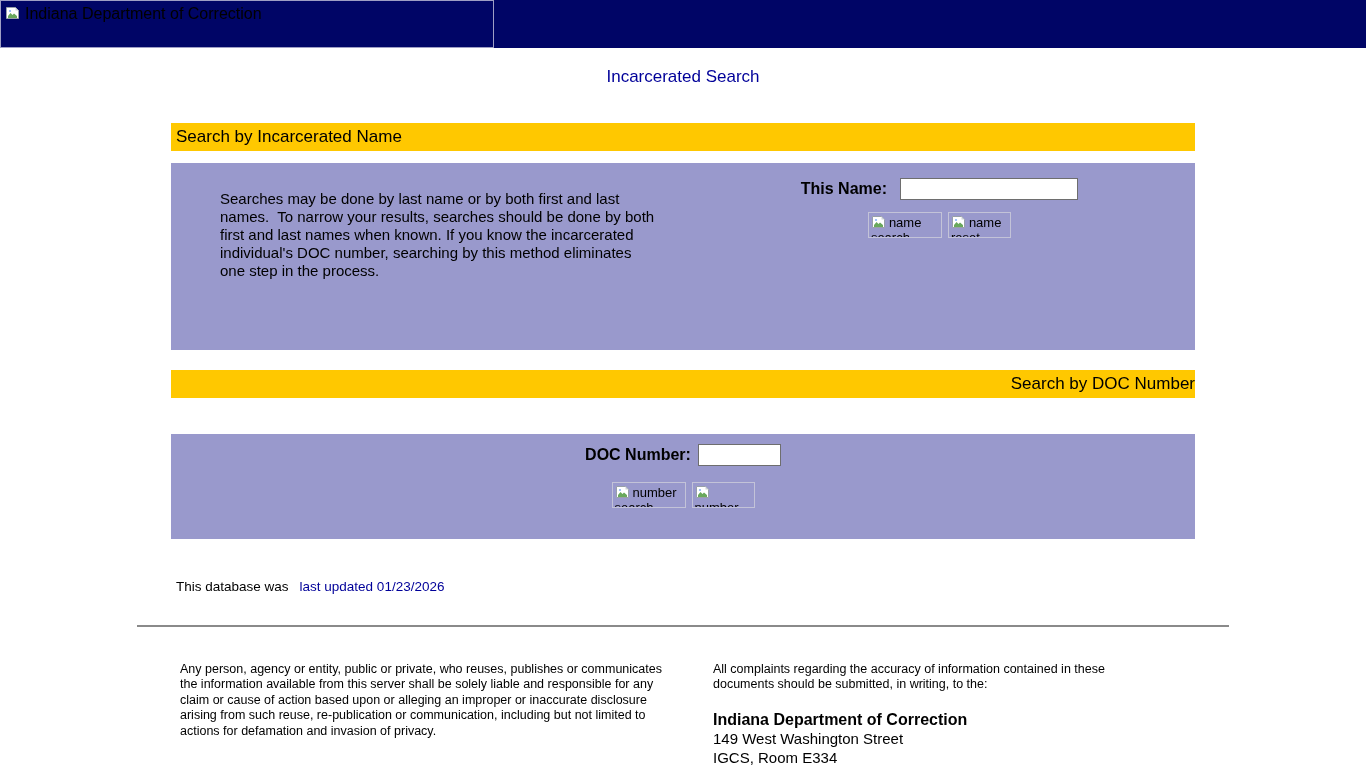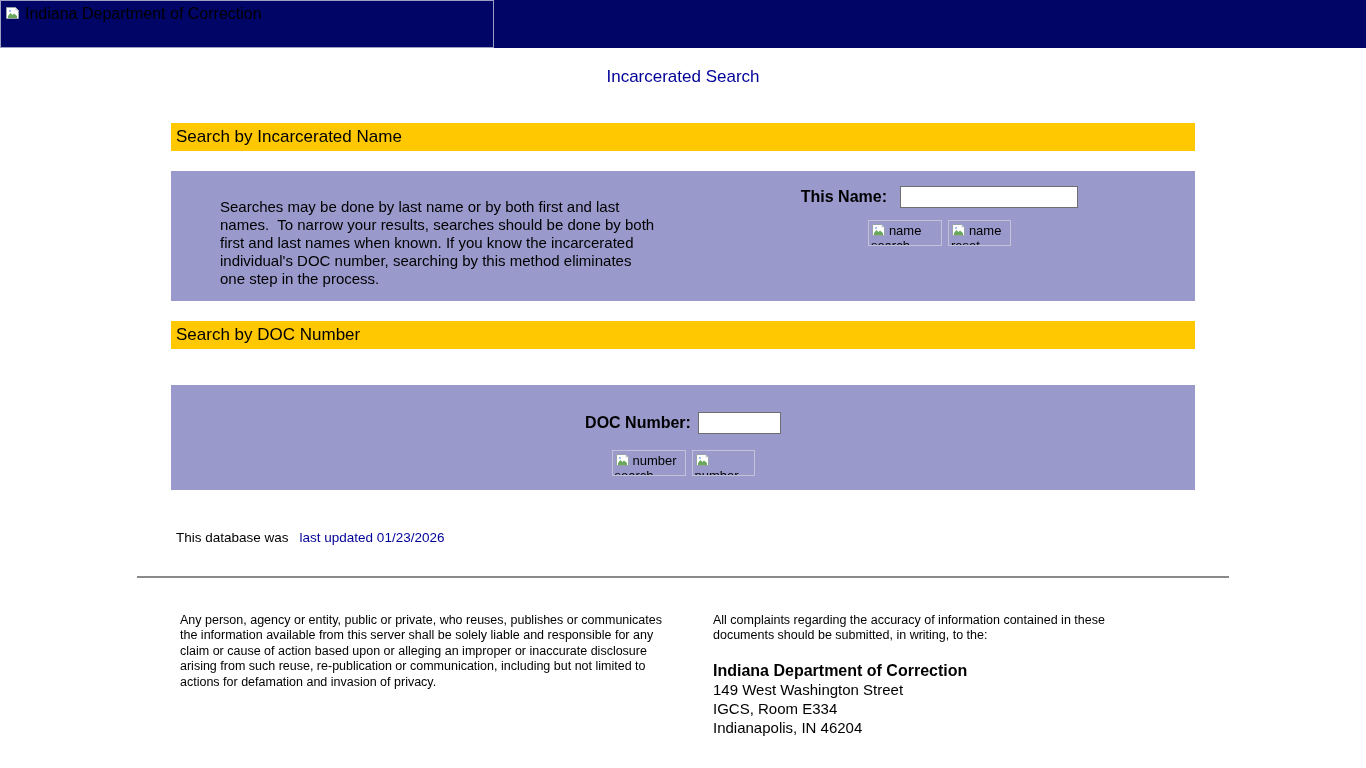--- a/index.html
+++ b/index.html
@@ -31,25 +31,25 @@
   .content { width: 1024px; margin: 0 auto; }
 
   .section-bar {
     background: #ffc800;
     height: 28px; line-height: 28px;
     padding-left: 5px;
     font-size: 17px;
     color: #000;
   }
   .bar-name { margin-top: 36px; }
-  .bar-doc  { margin-top: 20px; }
+  .bar-doc  { margin-top: 20px; text-align: right; }
 
   .panel { background: #9999cc; }
-  .name-panel { margin-top: 20px; height: 130px; display: flex; }
-  .doc-panel  { margin-top: 36px; height: 105px; text-align: center; padding-top: 27px; }
+  .name-panel { margin-top: 12px; height: 187px; display: flex; }
+  .doc-panel  { margin-top: 36px; height: 105px; text-align: center; padding-top: 10px; }
 
   .desc {
     width: 436px; margin: 27px 0 0 49px;
     font-size: 15px; line-height: 18px;
   }
 
   .name-form { margin-left: auto; margin-right: 117px; margin-top: 15px; }
   .form-row { display: flex; align-items: center; justify-content: flex-end; margin-bottom: 10px; }
   .form-label { font-weight: bold; font-size: 16px; margin-right: 13px; white-space: nowrap; }
   input.txt {

